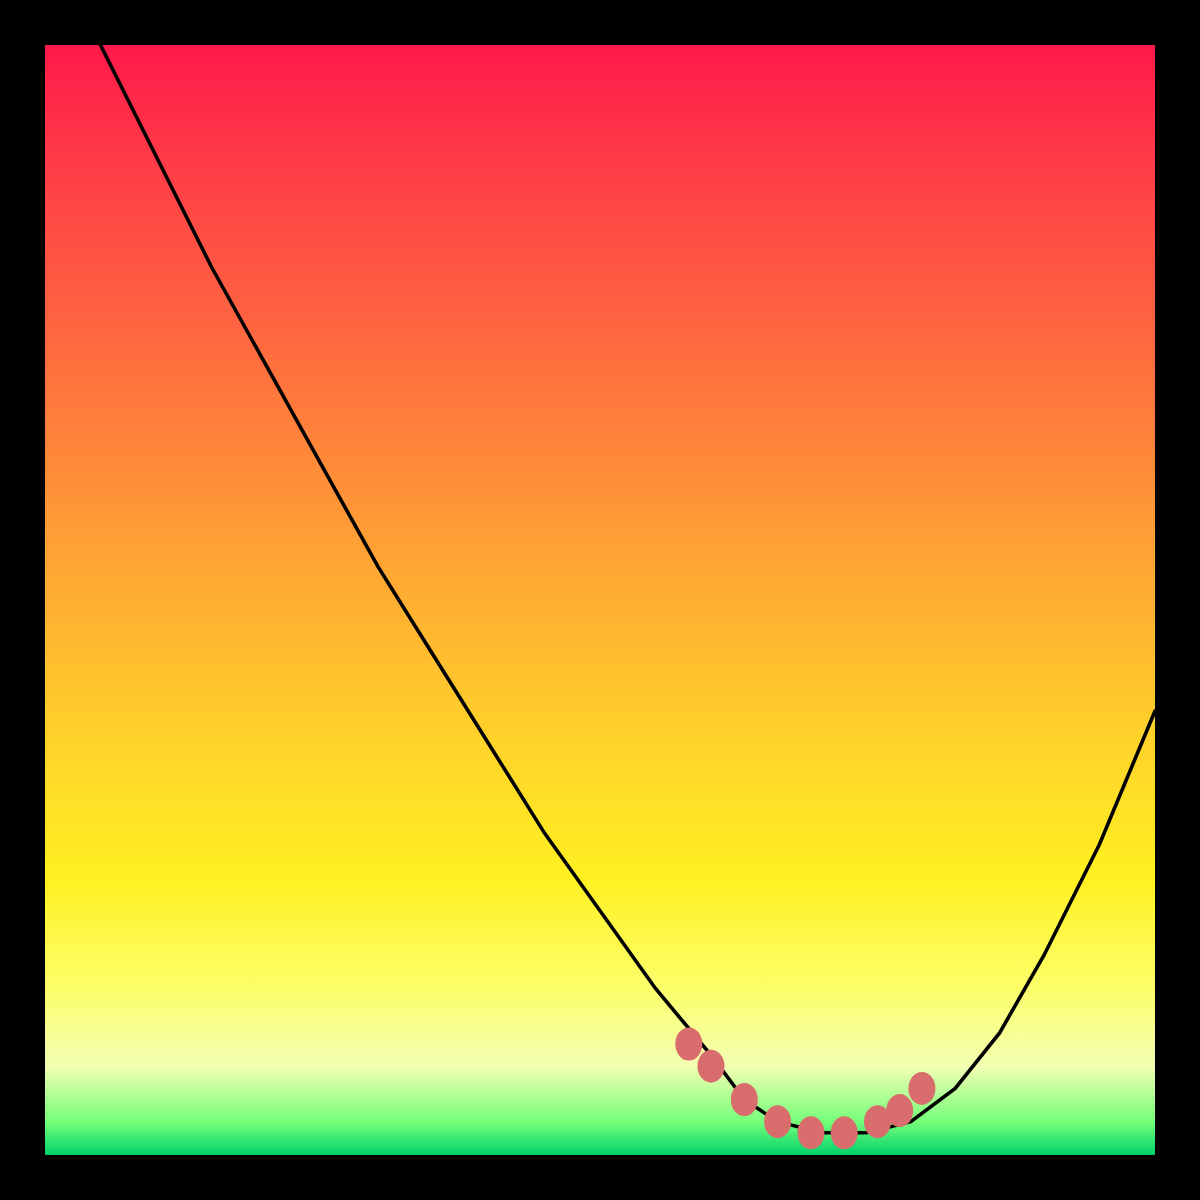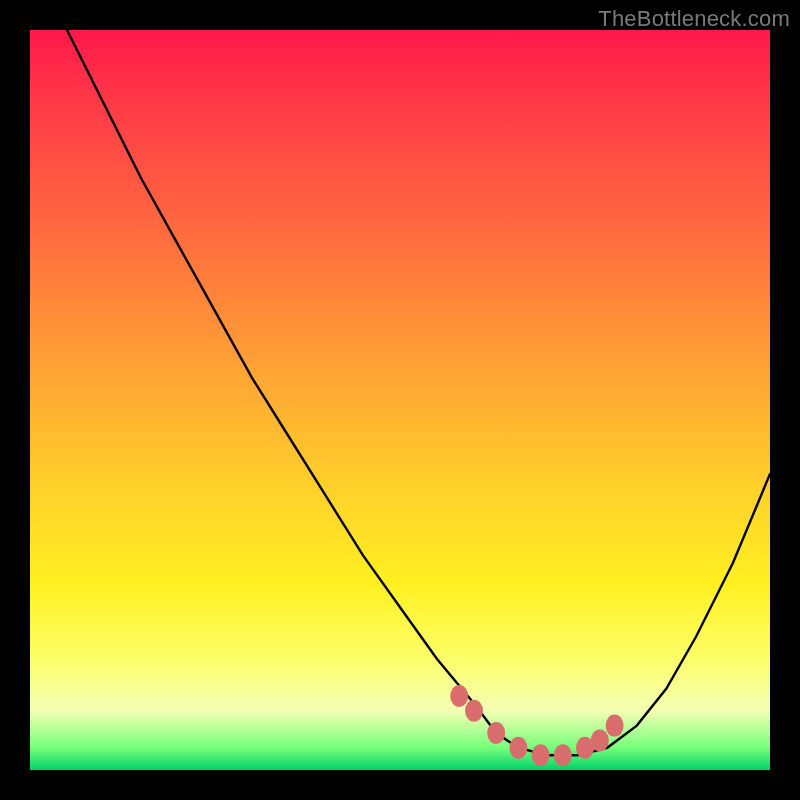--- a/index.html
+++ b/index.html
@@ -53,21 +53,20 @@
     left: 0;
     top: 0;
     width: 740px;
     height: 740px;
   }
 </style>
 </head>
 <body>
 
 <div class="frame">
-  <div class="watermark">TheBottleneck.com</div>
 
   <div class="plot-area">
     <svg class="curve" viewBox="0 0 740 740" preserveAspectRatio="none">
       <path d="M37.0 0.0 L74.0 74.0 L111.0 148.0 L148.0 214.6 L185.0 281.2 L222.0 347.8 L259.0 407.0 L296.0 466.2 L333.0 525.4 L370.0 577.2 L407.0 629.0 L444.0 673.4 L466.2 703.0 L488.4 717.8 L518.0 725.2 L547.6 725.2 L577.2 717.8 L606.8 695.6 L636.4 658.6 L666.0 606.8 L703.0 532.8 L740.0 444.0" fill="none" stroke="#000" stroke-width="2.4" stroke-linecap="round"></path>
       <g>
           <ellipse cx="429.2" cy="666.0" rx="9" ry="11" fill="#d96c6c"></ellipse>
           <ellipse cx="444.0" cy="680.8" rx="9" ry="11" fill="#d96c6c"></ellipse>
           <ellipse cx="466.2" cy="703.0" rx="9" ry="11" fill="#d96c6c"></ellipse>
           <ellipse cx="488.4" cy="717.8" rx="9" ry="11" fill="#d96c6c"></ellipse>
           <ellipse cx="510.6" cy="725.2" rx="9" ry="11" fill="#d96c6c"></ellipse>

